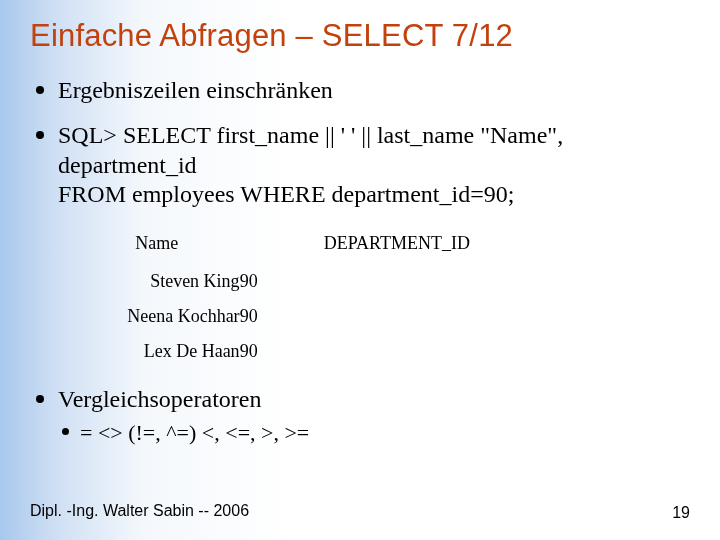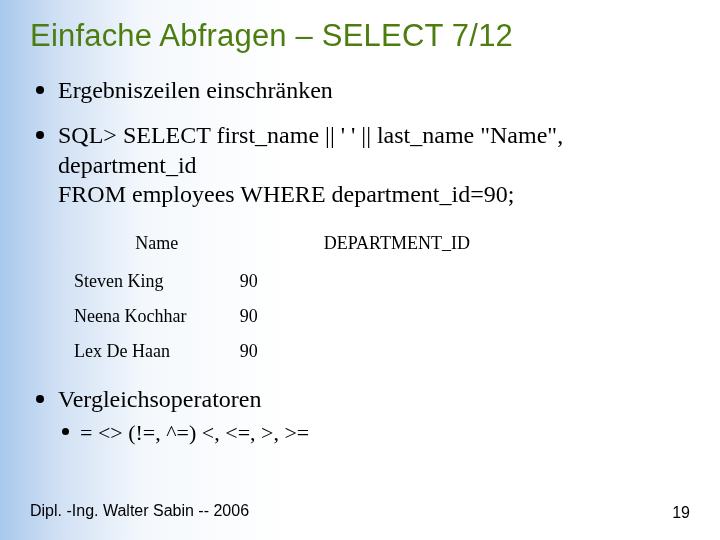--- a/index.html
+++ b/index.html
@@ -6,21 +6,21 @@
   html, body { width: 720px; height: 540px; }
   body {
     font-family: Arial, Helvetica, sans-serif;
     background: linear-gradient(to right, #a8c8ec 0%, #d0e0f4 8%, #f4f8fc 20%, #ffffff 40%);
     position: relative;
     padding: 18px 30px 0 30px;
   }
   .title {
     font-size: 31px;
     font-weight: normal;
-    color: #4d7c0f;
+    color: #c2410c;
     margin-bottom: 22px;
     letter-spacing: 0.2px;
   }
   .bullets {
     list-style: none;
     padding-left: 28px;
   }
   .bullets > li {
     position: relative;
     font-family: "Times New Roman", Times, serif;
@@ -51,20 +51,21 @@
   }
   .table th {
     font-weight: normal;
     text-align: center;
     padding: 4px 0 10px 0;
   }
   .table th.dept { text-align: center; padding-left: 40px; }
   .table td {
     padding: 7px 0;
     vertical-align: top;
+    text-align: right;
   }
   .table td.num { text-align: left; padding-right: 60px; }
   .sub-bullets {
     list-style: none;
     padding-left: 22px;
     margin-top: 4px;
   }
   .sub-bullets > li {
     position: relative;
     font-family: "Times New Roman", Times, serif;

